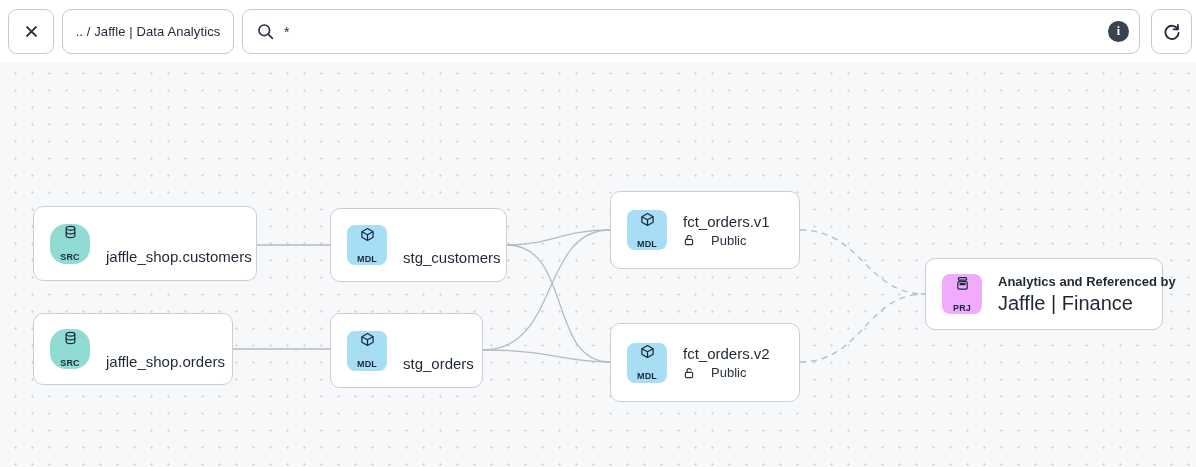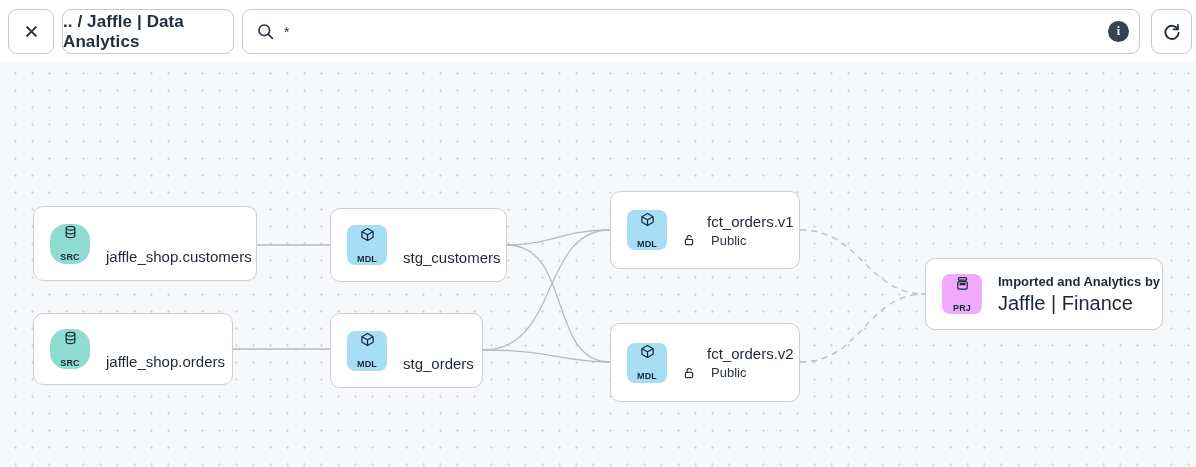--- a/index.html
+++ b/index.html
@@ -19,21 +19,21 @@
   .tb-box {
     position: absolute; top: 9px; height: 45px;
     background: #fff;
     border: 1px solid #c3cad3;
     border-radius: 9px;
     display: flex; align-items: center;
     cursor: pointer;
   }
   .close-btn   { left: 8px;   width: 46px;  justify-content: center; }
   .crumb-btn   { left: 62px;  width: 172px; justify-content: center;
-                 font-size: 17px; font-weight: 700; color: #232f3e; letter-spacing: .1px; }
+                 font-size: 13px; font-weight: 400; color: #232f3e; letter-spacing: .1px; }
   .search-box  { left: 242px; width: 898px; cursor: text; padding: 0 10px 0 13px; }
   .refresh-btn { left: 1151px; width: 41px; justify-content: center; }
 
   .search-box input {
     flex: 1; border: none; outline: none; background: transparent;
     font-family: "Liberation Sans", sans-serif;
     font-size: 14px; color: #232f3e; margin-left: 9px; height: 100%;
   }
   .info-badge {
     width: 21px; height: 21px; border-radius: 50%;
@@ -75,21 +75,21 @@
     font-size: 9px; font-weight: 700; color: #17293a; letter-spacing: .2px;
     line-height: 1;
   }
   .icon-src { background: #90dcd2; border-radius: 16px; }
   .icon-mdl { background: #a7def6; }
   .icon-prj { background: #f0abfc; }
 
   .node-label { font-size: 15px; color: #1e2834; white-space: nowrap; margin-top: 25px; }
 
   .node-col { display: flex; flex-direction: column; gap: 3px; }
-  .node-title { font-size: 15px; color: #1e2834; white-space: nowrap; margin-left: 24px; }
+  .node-title { font-size: 15px; color: #1e2834; white-space: nowrap; }
   .access-row { display: flex; align-items: center; gap: 16px; }
   .access-label { font-size: 13px; color: #2a3440; }
   .node-subtitle { font-size: 13px; font-weight: 700; color: #1e2834; white-space: nowrap; }
   .node-title-lg { font-size: 20px; color: #1e2834; white-space: nowrap; }
 
   
   #n-src-customers { left: 33px;  top: 144px; width: 224px; height: 75px; }
   #n-src-orders    { left: 33px;  top: 251px; width: 200px; height: 72px; }
   #n-stg-customers { left: 330px; top: 146px; width: 177px; height: 74px; }
   #n-stg-orders    { left: 330px; top: 251px; width: 153px; height: 75px; }
@@ -239,18 +239,18 @@
   <div class="node" id="n-prj-finance">
     <div class="node-icon icon-prj">
       <svg class="glyph" width="15" height="15" viewBox="0 0 16 16">
         <rect x="3.6" y="1.8" width="8.8" height="2.6" rx="1" fill="none" stroke="#17293a" stroke-width="1.3"></rect>
         <rect x="3" y="6" width="10" height="8" rx="1.4" fill="none" stroke="#17293a" stroke-width="1.3"></rect>
         <rect x="4.8" y="7.4" width="6.4" height="2.4" rx="0.6" fill="#17293a"></rect>
       </svg>
       <span class="badge">PRJ</span>
     </div>
     <div class="node-col">
-      <span class="node-subtitle">Imported and Analytics by</span>
+      <span class="node-subtitle">Analytics and Referenced by</span>
       <span class="node-title-lg">Jaffle | Finance</span>
     </div>
   </div>
 
 </div>
 
 </body></html>

